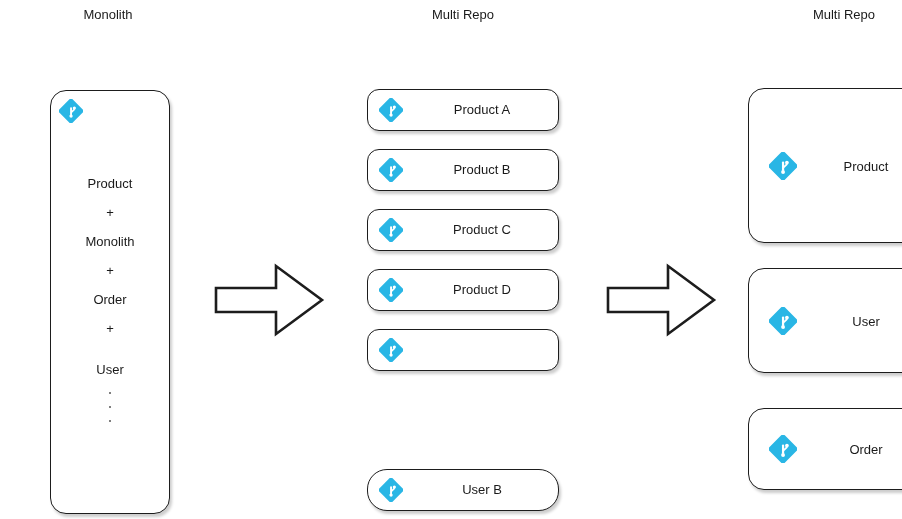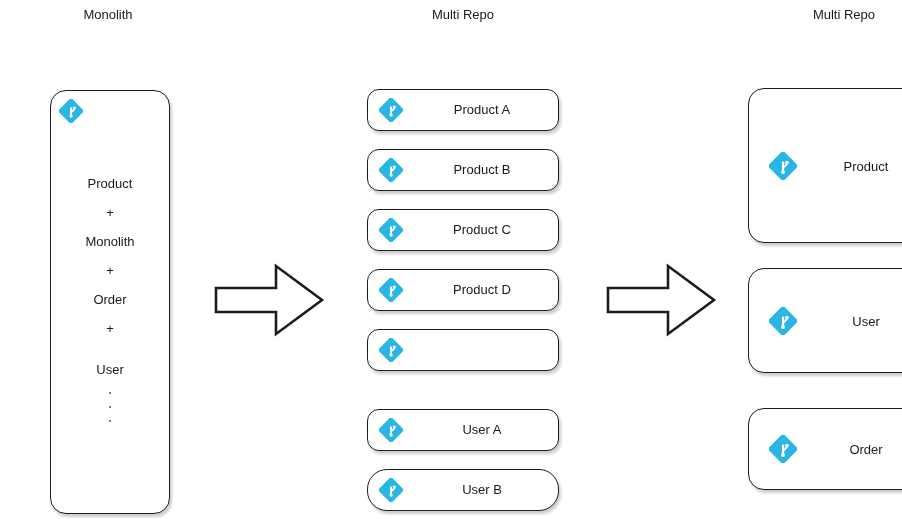--- a/index.html
+++ b/index.html
@@ -271,34 +271,20 @@
         <g fill="#ffffff">
           <rect x="11.1" y="8.2" width="1.9" height="8.1" rx="0.9"></rect>
           <circle cx="12.05" cy="17.1" r="1.65"></circle>
           <circle cx="15.35" cy="9.0" r="1.6"></circle>
           <path d="M12.0 12.6 L15.1 9.6 L16.2 10.7 L13.1 13.7 Z"></path>
         </g>
       </svg>
     </span>
   </div>
 
-  <div class="node repo-row" style="top:409px;">
-    <span class="git-icon">
-      <svg viewBox="0 0 24 24" width="24" height="24" aria-hidden="true">
-        <rect x="2.6" y="2.6" width="18.8" height="18.8" rx="2.2" fill="#29b6e5" transform="rotate(45 12 12)"></rect>
-        <g fill="#ffffff">
-          <rect x="11.1" y="8.2" width="1.9" height="8.1" rx="0.9"></rect>
-          <circle cx="12.05" cy="17.1" r="1.65"></circle>
-          <circle cx="15.35" cy="9.0" r="1.6"></circle>
-          <path d="M12.0 12.6 L15.1 9.6 L16.2 10.7 L13.1 13.7 Z"></path>
-        </g>
-      </svg>
-    </span>
-    <span class="row-label">User A</span>
-  </div>
 
   <div class="node repo-row" style="top:469px;border-radius:20px;">
     <span class="git-icon">
       <svg viewBox="0 0 24 24" width="24" height="24" aria-hidden="true">
         <rect x="2.6" y="2.6" width="18.8" height="18.8" rx="2.2" fill="#29b6e5" transform="rotate(45 12 12)"></rect>
         <g fill="#ffffff">
           <rect x="11.1" y="8.2" width="1.9" height="8.1" rx="0.9"></rect>
           <circle cx="12.05" cy="17.1" r="1.65"></circle>
           <circle cx="15.35" cy="9.0" r="1.6"></circle>
           <path d="M12.0 12.6 L15.1 9.6 L16.2 10.7 L13.1 13.7 Z"></path>

